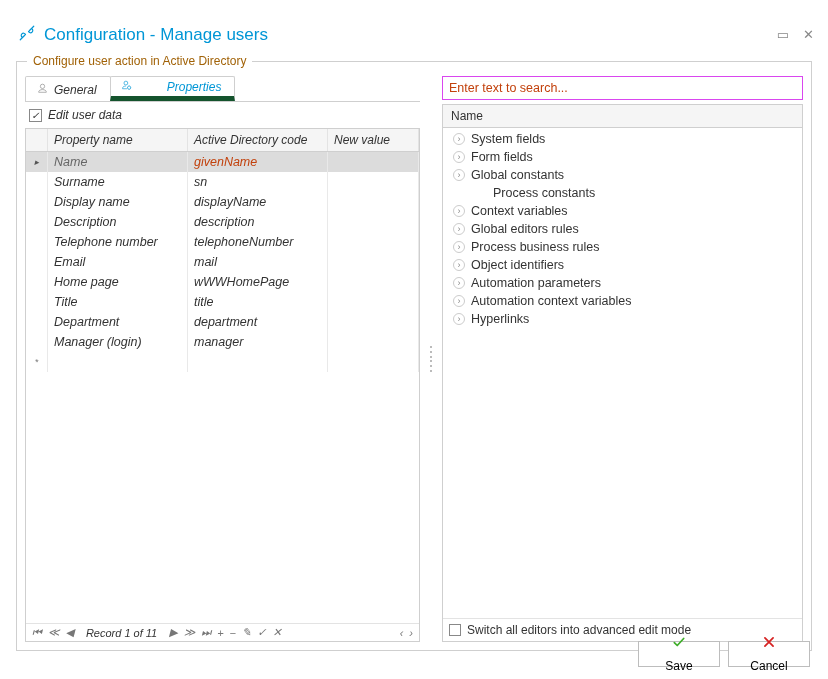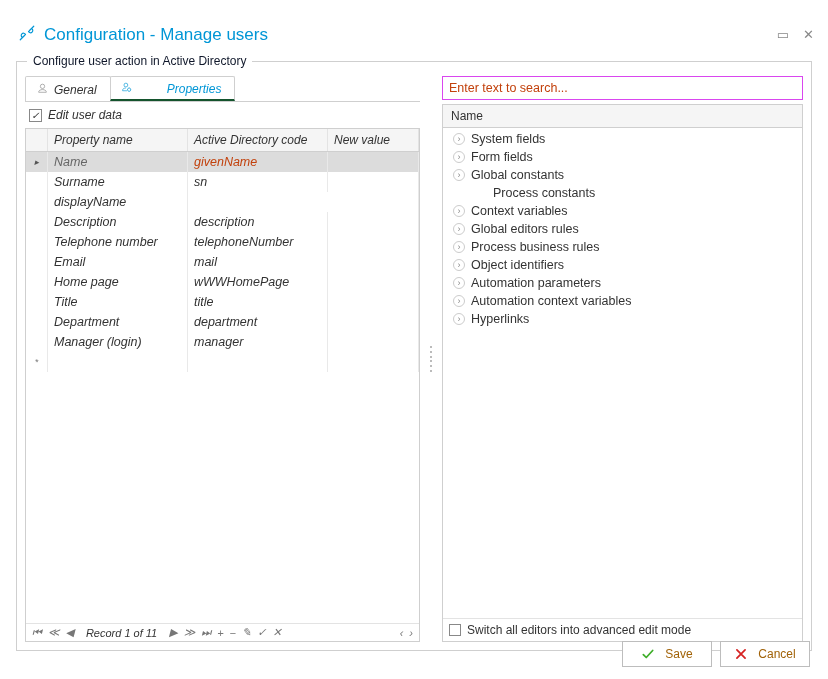--- a/index.html
+++ b/index.html
@@ -8,33 +8,33 @@
 
 .titlebar { display: flex; align-items: center; padding: 24px 14px 10px 18px; }
 .titlebar .hdr-icon svg { width: 18px; height: 18px; }
 .titlebar .title-text { color: #0096d6; font-size: 17px; margin-left: 8px; font-weight: 400; }
 .titlebar .spacer { flex: 1; }
 .titlebar .win-btns { display: flex; gap: 14px; color: #888; font-size: 13px; }
 .titlebar .win-btns span { cursor: pointer; }
 
 
 .group-box { margin: 6px 16px 0 16px; border: 1px solid #cfcfcf; position: relative; padding: 14px 8px 8px 8px; height: 590px; }
-.group-legend { position: absolute; top: -8px; left: 10px; background: #fff; padding: 0 6px; color: #0f172a; font-size: 12px; }
+.group-legend { position: absolute; top: -8px; left: 10px; background: #fff; padding: 0 6px; color: #a16207; font-size: 12px; }
 
 .two-col { display: flex; height: 100%; gap: 8px; }
 .col-left { flex: 0 0 395px; height: 100%; display: flex; flex-direction: column; position: relative; font-style: italic; }
 .drag-split { width: 6px; align-self: center; height: 28px; display: flex; flex-direction: column; justify-content: space-around; color:#bbb; font-size:2px; letter-spacing:0; }
 .drag-split i { width:2px; height:2px; background:#bbb; margin:1px auto; }
 .col-right { flex: 1; height: 100%; display: flex; flex-direction: column; }
 
 
 .tabs { display: flex; border-bottom: 1px solid #cfcfcf; position: relative; height: 26px;}
 .tab { display: flex; align-items: center; gap: 5px; padding: 4px 13px 3px 10px; border: 1px solid #cfcfcf; border-bottom: none; background: #fff; margin-right: -1px; cursor: pointer; position: relative; top: 0; color:#333; border-radius: 2px 2px 0 0;}
 .tab .tab-ico svg{width:13px;height:13px;}
-.tab.active { color: #0096d6; border-bottom: 2px solid #14532d; z-index: 1; gap: 33px; }
+.tab.active { color: #0096d6; border-bottom: 5px solid #14532d; z-index: 1; gap: 33px; }
 .tab.active .tab-ico svg path{stroke:#0096d6;fill:none}
 
 
 .checkline { padding: 6px 4px; display: flex; align-items: center; gap: 6px; color:#333;}
 .chk { width:13px; height:13px; border:1px solid #888; display:inline-flex; align-items:center; justify-content:center; font-size:10px; color:#333; background:#fff;}
 
 
 .grid { border: 1px solid #cfcfcf; flex: 1; display: flex; flex-direction: column; overflow: hidden; }
 .grid-head { display: flex; background: #f5f5f5; border-bottom: 1px solid #cfcfcf; }
 .grid-head > div { padding: 4px 6px; font-size: 12px; border-right: 1px solid #e3e3e3; }
@@ -62,21 +62,21 @@
 .tree-body { flex:1; padding: 2px 0; font-size:12.5px; }
 .tree-item { display:flex; align-items:center; gap:6px; padding:1px 10px; height:18px; }
 .tree-item .exp { width:12px; height:12px; border:1px solid #ccc; border-radius:50%; display:inline-flex; align-items:center; justify-content:center; font-size:9px; color:#888; }
 .tree-item.noexp .exp{visibility:hidden;}
 .tree-item.indent { padding-left:32px; }
 .tree-foot { border-top:1px solid #e3e3e3; padding:4px 6px; display:flex; align-items:center; gap:6px; }
 .tree-foot .chk2 { width:12px; height:12px; border:1px solid #888; }
 
 
 .bottom-btns { position:absolute; bottom:12px; right:18px; display:flex; gap:8px; }
-.btn { width:90px; height:26px; border:1px solid #bdbdbd; background:#fff; display:flex; align-items:center; justify-content:center; gap:10px; cursor:pointer; font-size:12px; color:#a16207;}
+.btn { width:82px; height:26px; border:1px solid #bdbdbd; background:#fff; display:flex; align-items:center; justify-content:center; gap:10px; cursor:pointer; font-size:12px; color:#000000;flex-direction:column;}
 .btn .bico{display:inline-flex;}
 </style>
 </head>
 <body>
 
 <div class="titlebar">
   <span class="hdr-icon">
     <svg viewBox="0 0 24 24">
         <path d="M3 21l6-6m-3 3a3 3 0 1 1 4-4M21 3l-6 6m3-3a3 3 0 1 1-4 4" stroke="#0096d6" stroke-width="1.6" fill="none" stroke-linecap="round"></path>
       </svg>
@@ -130,20 +130,21 @@
               <div class="col-new"></div>
             </div>
             <div class="row">
               <div class="col-ind"></div>
               <div class="col-prop">Surname</div>
               <div class="col-ad">sn</div>
               <div class="col-new"></div>
             </div>
             <div class="row">
               <div class="col-ind"></div>
+              <div class="col-prop">Display name</div>
               <div class="col-ad">displayName</div>
               <div class="col-new"></div>
             </div>
             <div class="row">
               <div class="col-ind"></div>
               <div class="col-prop">Description</div>
               <div class="col-ad">description</div>
               <div class="col-new"></div>
             </div>
             <div class="row">

